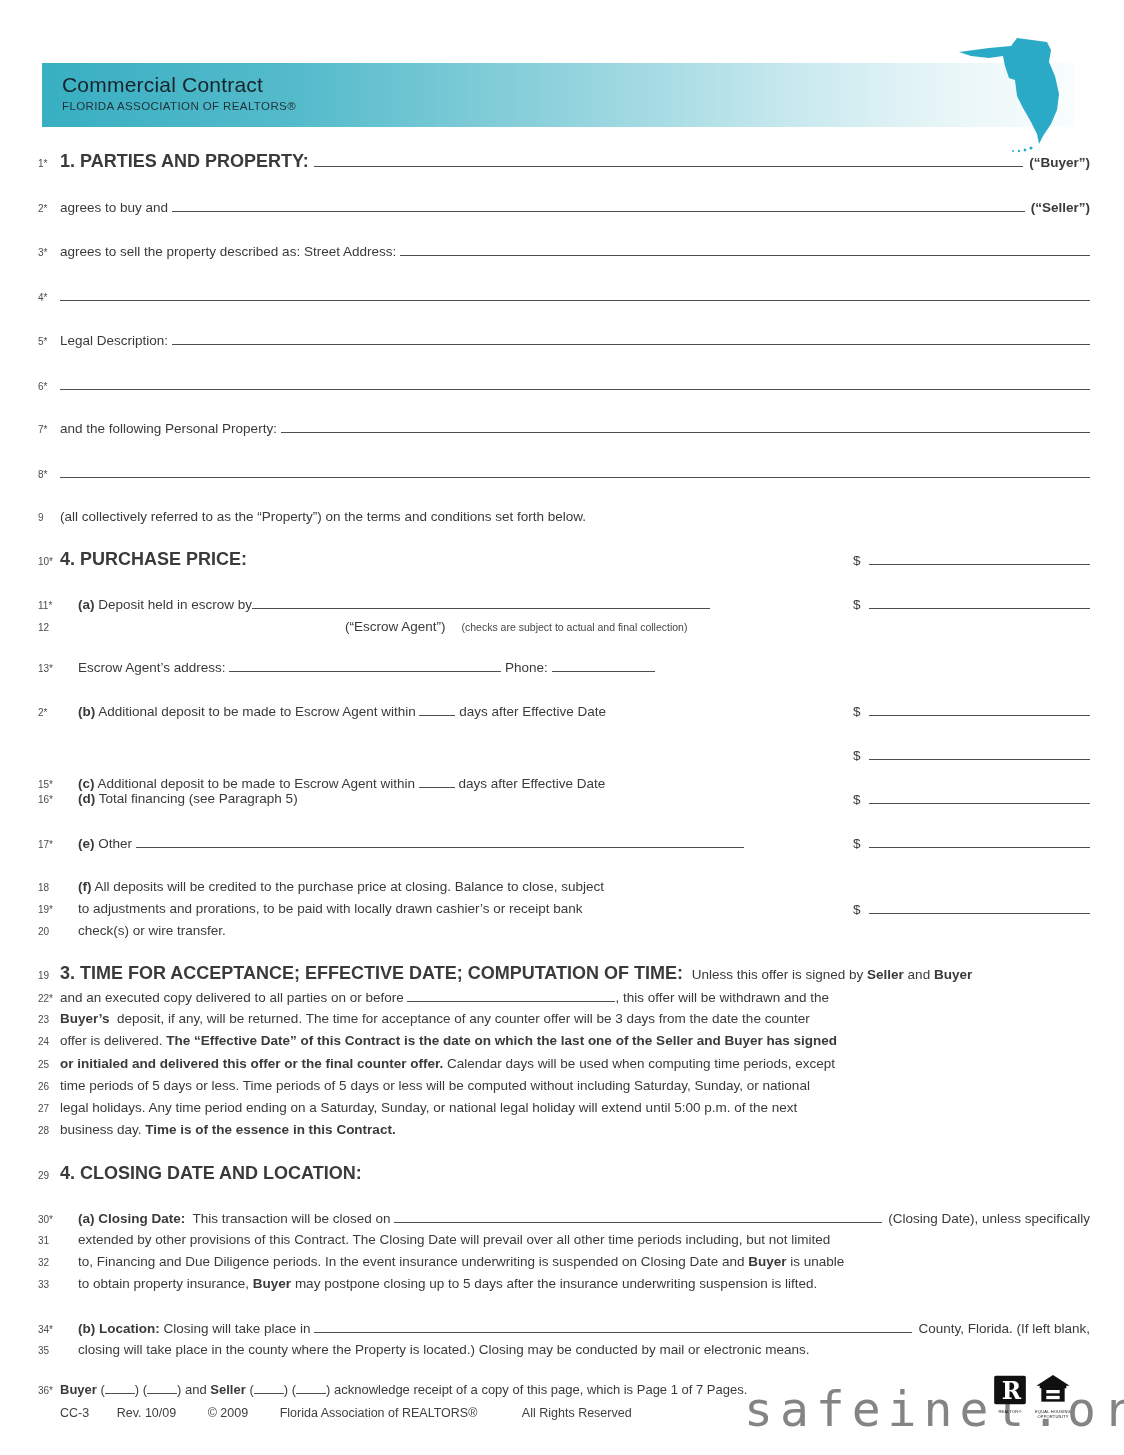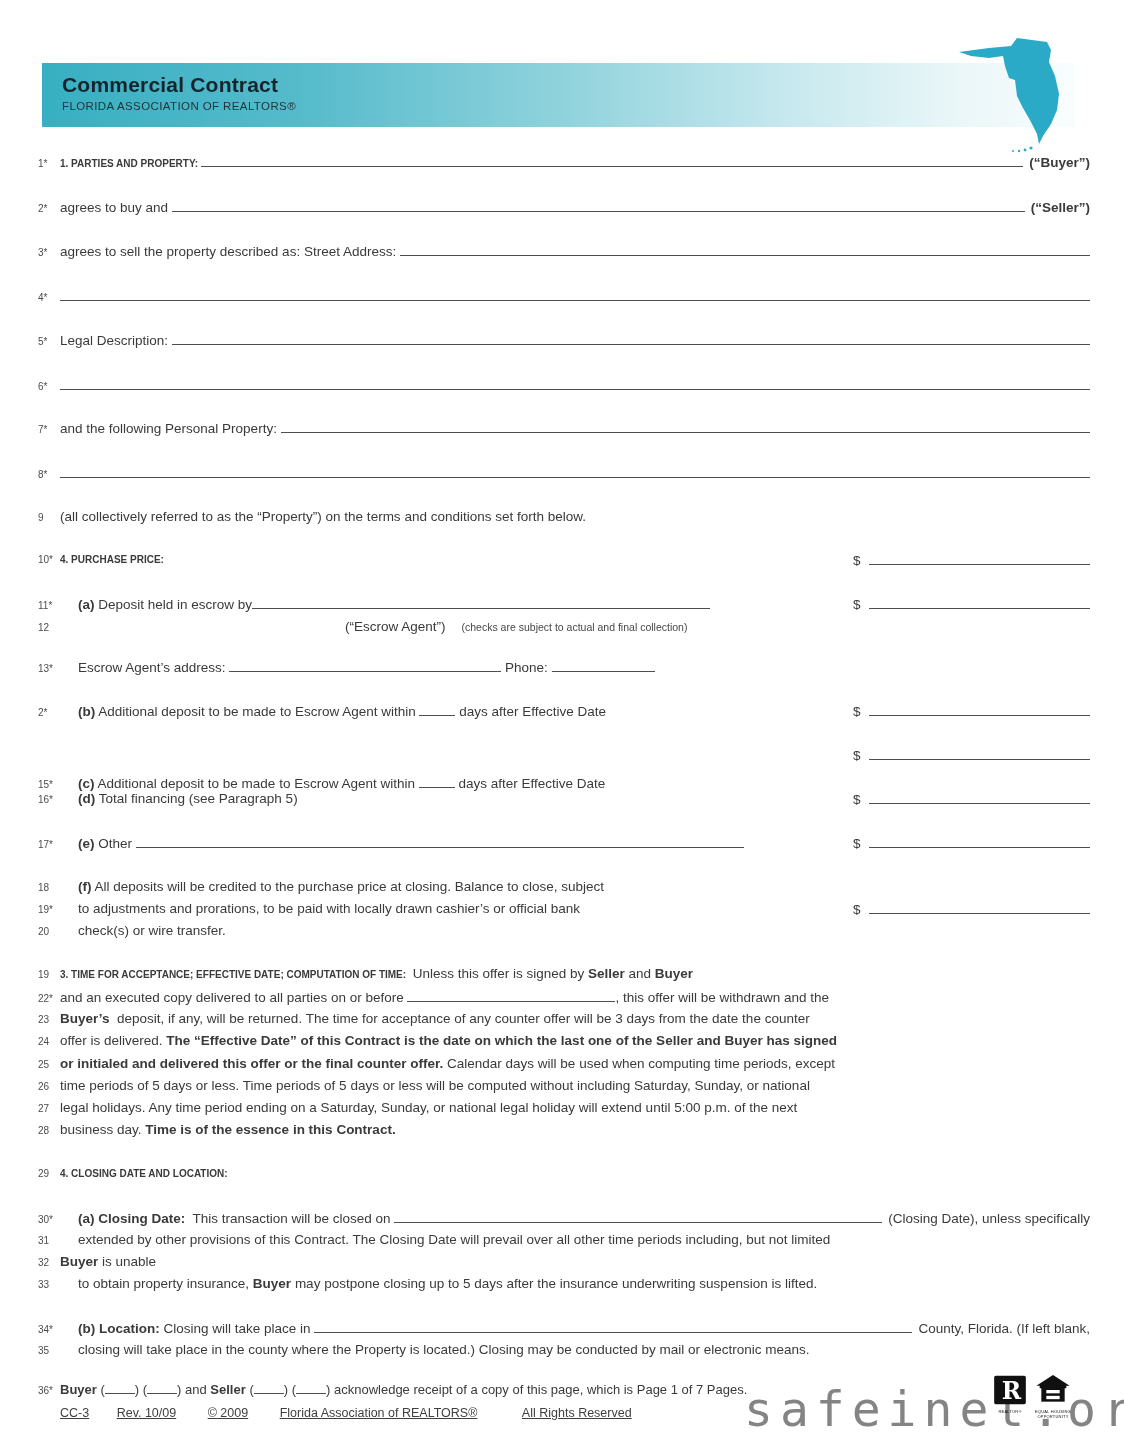--- a/index.html
+++ b/index.html
@@ -6,44 +6,44 @@
   .page {
     position:relative; width:1124px; height:1455px; background:#fff;
     font-family:"Liberation Sans", sans-serif; color:#3a3a3a; overflow:hidden;
   }
   
   .banner {
     position:absolute; left:42px; top:63px; width:1033px; height:64px;
     background:linear-gradient(90deg,#38afc2 0%,#55bbcb 25%,#8fd2dc 50%,#c6e8ee 72%,#e9f6f8 88%,#f9fdfd 100%);
     padding:10px 0 0 20px; box-sizing:border-box;
   }
-  .banner .title { display:block; font-size:21px; font-weight:bold; color:#16242b; letter-spacing:.2px; }
+  .banner .title { display:block; font-size:21px; font-weight:normal; color:#16242b; letter-spacing:.2px; }
   .banner .subtitle { display:block; margin-top:3px; font-size:11.5px; color:#23333a; letter-spacing:.4px; }
   .florida { position:absolute; left:958px; top:36px; width:122px; height:118px; z-index:2; }
 
   
   .row {
     position:absolute; left:38px; right:34px; display:flex; align-items:baseline;
     font-size:13.5px; white-space:nowrap; line-height:17px;
   }
   .num { flex:none; width:22px; font-size:10px; color:#4c4c4c; }
   .txt { white-space:pre; }
   .b { font-weight:bold; }
-  .h { font-size:10px; }
+  .h { font-size:18px; }
   .ind { margin-left:18px; }
   .bl { display:inline-block; height:13px; border-bottom:1.2px solid #4f4f4f; }
   .grow { flex:1; }
   .tag { margin-left:6px; }
   .small { font-size:10.5px; color:#474747; }
   .money { position:absolute; left:853px; width:237px; display:flex; align-items:baseline; font-size:13.5px; }
   .money .bl { flex:1; margin-left:8px; }
 
   
   .meta { position:absolute; left:60px; top:1406px; font-size:12.5px; color:#3f3f3f; white-space:nowrap; }
-  .meta span { margin-right:0;text-decoration:underline; }
+  .meta span { margin-right:0; }
   .watermark {
     position:absolute; left:744px; top:1381px; z-index:3;
     font-family:"DejaVu Sans Mono", monospace; font-size:48px; letter-spacing:7px;
     color:#6f6f6f; opacity:.85; white-space:nowrap;
   }
   .logo { position:absolute; top:1375px; z-index:4; width:40px; text-align:center; }
   .logo.realtor { left:990px; }
   .logo.eho { left:1033px; }
   .logo .cap { display:block; font-size:4px; line-height:5px; color:#111; letter-spacing:.2px; }
 </style>
@@ -185,21 +185,21 @@
     <span class="bl"></span>
   </div>
 
   <div class="row" style="top:878px">
     <span class="num">18</span>
     <span class="txt b ind">(f)</span>
     <span class="txt"> All deposits will be credited to the purchase price at closing. Balance to close, subject</span>
   </div>
   <div class="row" style="top:900px">
     <span class="num">19*</span>
-    <span class="txt ind">to adjustments and prorations, to be paid with locally drawn cashier’s or official bank</span>
+    <span class="txt ind">to adjustments and prorations, to be paid with locally drawn cashier’s or receipt bank</span>
   </div>
   <div class="money" style="top:900px">
     <span>$</span>
     <span class="bl"></span>
   </div>
   <div class="row" style="top:922px">
     <span class="num">20</span>
     <span class="txt ind">check(s) or wire transfer.</span>
   </div>
 
@@ -256,20 +256,21 @@
     <span class="txt">  This transaction will be closed on </span>
     <span class="bl grow"></span>
     <span class="txt tag">(Closing Date), unless specifically</span>
   </div>
   <div class="row" style="top:1231px">
     <span class="num">31</span>
     <span class="txt ind">extended by other provisions of this Contract. The Closing Date will prevail over all other time periods including, but not limited</span>
   </div>
   <div class="row" style="top:1253px">
     <span class="num">32</span>
+    <span class="txt ind">to, Financing and Due Diligence periods. In the event insurance underwriting is suspended on Closing Date and </span>
     <span class="txt b">Buyer</span>
     <span class="txt"> is unable</span>
   </div>
   <div class="row" style="top:1275px">
     <span class="num">33</span>
     <span class="txt ind">to obtain property insurance, </span>
     <span class="txt b">Buyer</span>
     <span class="txt"> may postpone closing up to 5 days after the insurance underwriting suspension is lifted.</span>
   </div>
   <div class="row" style="top:1319px">

